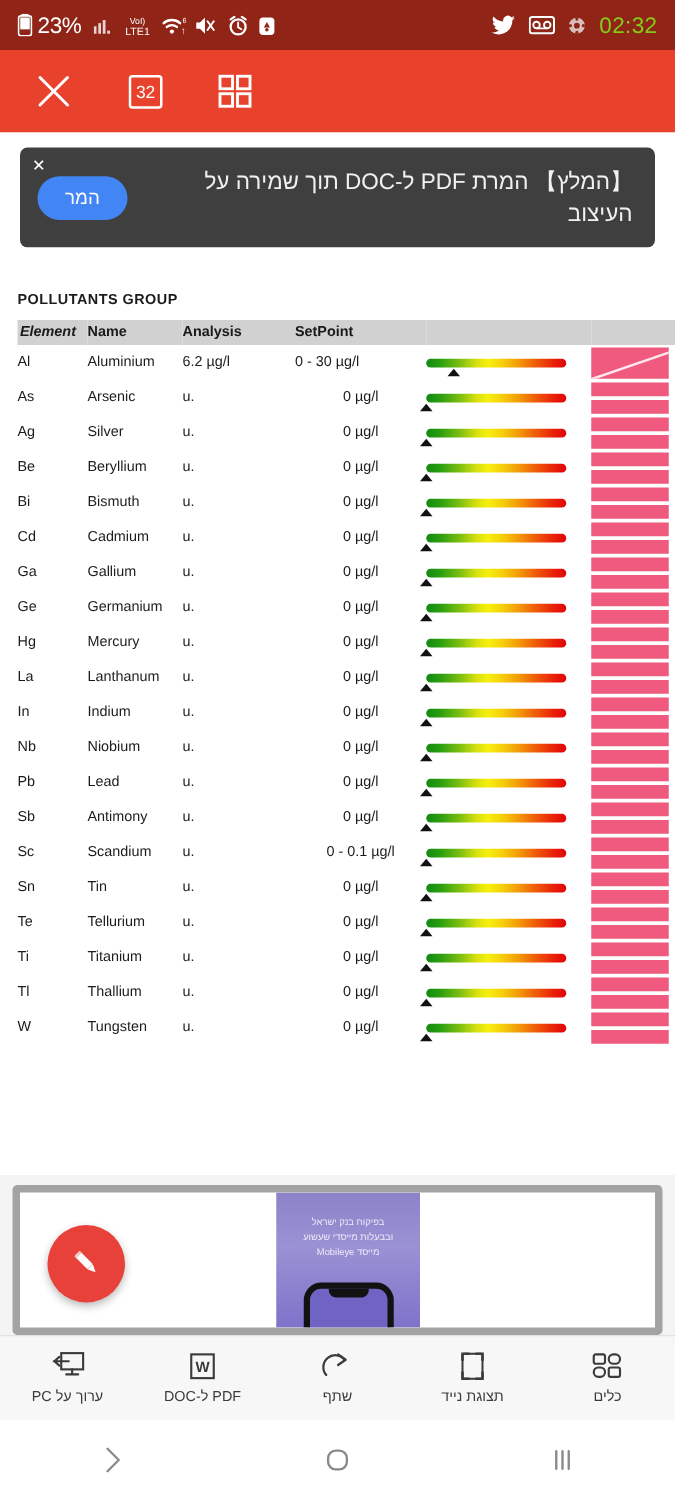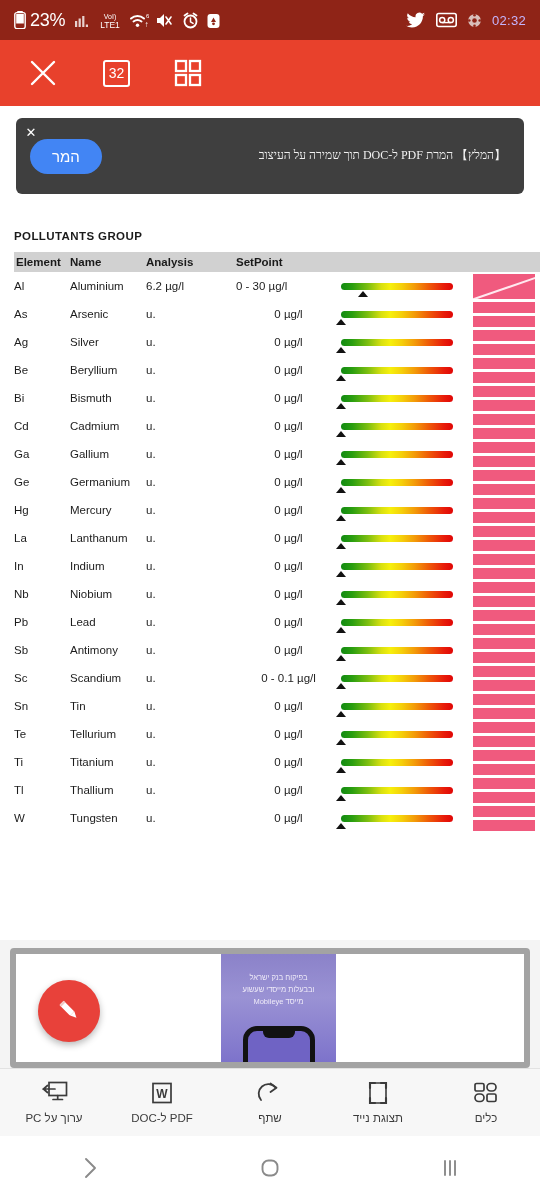--- a/index.html
+++ b/index.html
@@ -16,21 +16,21 @@
     height: 40px; width: 100%;
     background: #8f2417;
     display: flex; align-items: center;
     padding: 0 14px;
     color: #f2e6e4;
   }
   .sb-left { display: flex; align-items: center; gap: 4px; flex: 0 0 auto; }
   .sb-spacer { flex: 1 1 auto; }
   .sb-right { display: flex; align-items: center; gap: 10px; }
   .sb-battery-pct { font-size: 18px; font-weight: 500; letter-spacing: -.3px; color:#fff; }
-  .sb-clock { font-size: 13px; font-weight: 400; color: #c4b5fd; letter-spacing: .3px; }
+  .sb-clock { font-size: 18px; font-weight: 400; color: #84cc16; letter-spacing: .3px; }
   .ico { display: inline-block; line-height: 0; }
   .ico svg { display: block; }
 
   
   .apptoolbar {
     height: 66px; width: 100%;
     background: #e8412c;
     display: flex; align-items: center;
     padding-left: 18px; gap: 32px;
   }
@@ -59,37 +59,37 @@
     color: #fff; font-size: 13px; line-height: 1; cursor: pointer;
   }
   .ad-cta {
     background: #4285f4; color: #ffffff; border: none;
     border-radius: 18px; padding: 9px 22px;
     font-size: 15px; cursor: pointer; white-space: nowrap;
     font-family: "Liberation Sans", sans-serif;
     text-align: right;
   }
   .ad-text {
-    flex: 1; color: #f1f1f1; font-size: 12px; line-height: 1.45;
-    direction: rtl; text-align: right; font-family: Liberation Serif, serif;
+    flex: 1; color: #f1f1f1; font-size: 18px; line-height: 1.45;
+    direction: rtl; text-align: right;
   }
 
   
   .doc { position: relative; padding: 0 14px; background: #fff; }
   .group-title {
     font-size: 11.5px; font-weight: bold; color: #1b1b1b;
     letter-spacing: .4px; padding: 36px 0 10px 0;
   }
   table.ptable { width: 100%; border-collapse: collapse; table-layout: fixed; }
   table.ptable thead th {
     background: #d1d1d1; color: #1a1a1a;
     font-size: 11.5px; font-weight: bold;
     text-align: left; padding: 4px 0 4px 0; height: 16px;
   }
-  th.c-el { width: 56px; padding-left: 2px !important; }
+  th.c-el { width: 56px; padding-left: 2px !important; font-style: italic; }
   th.c-nm { width: 76px; }
   th.c-an { width: 90px; }
   th.c-sp { width: 105px; }
   th.c-bar { width: 132px; }
   th.c-chart { width: 74px; }
   table.ptable tbody td {
     font-size: 11.5px; color: #1c1c1c;
     padding: 0; height: 28px; vertical-align: middle;
   }
   td.c-el { padding-left: 2px; margin-top: 18px; }

